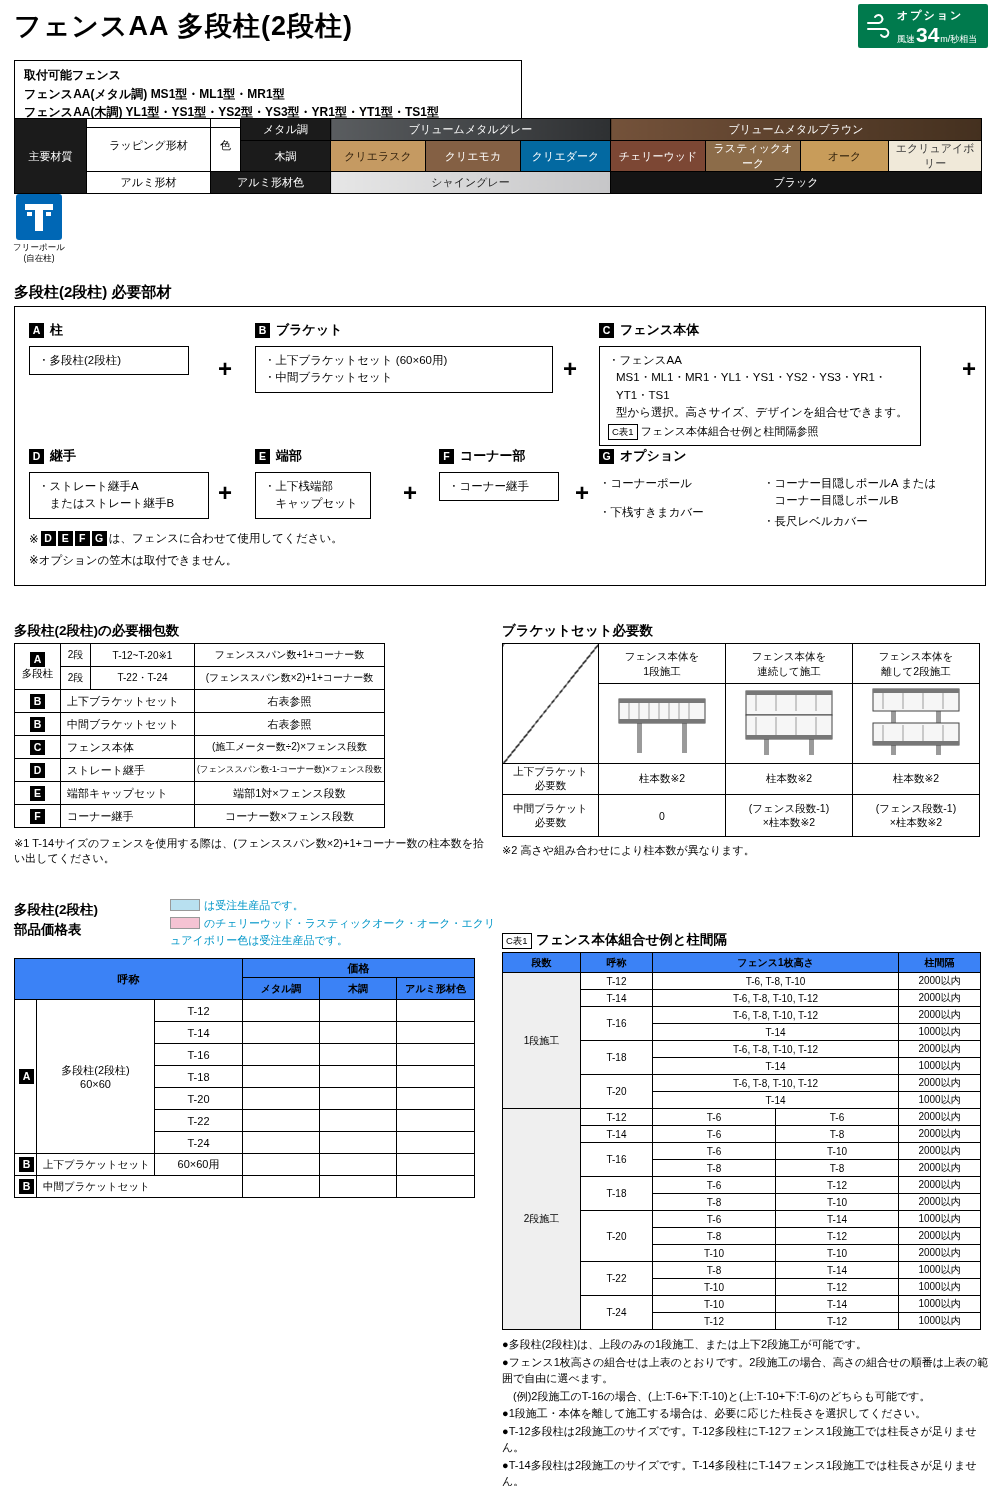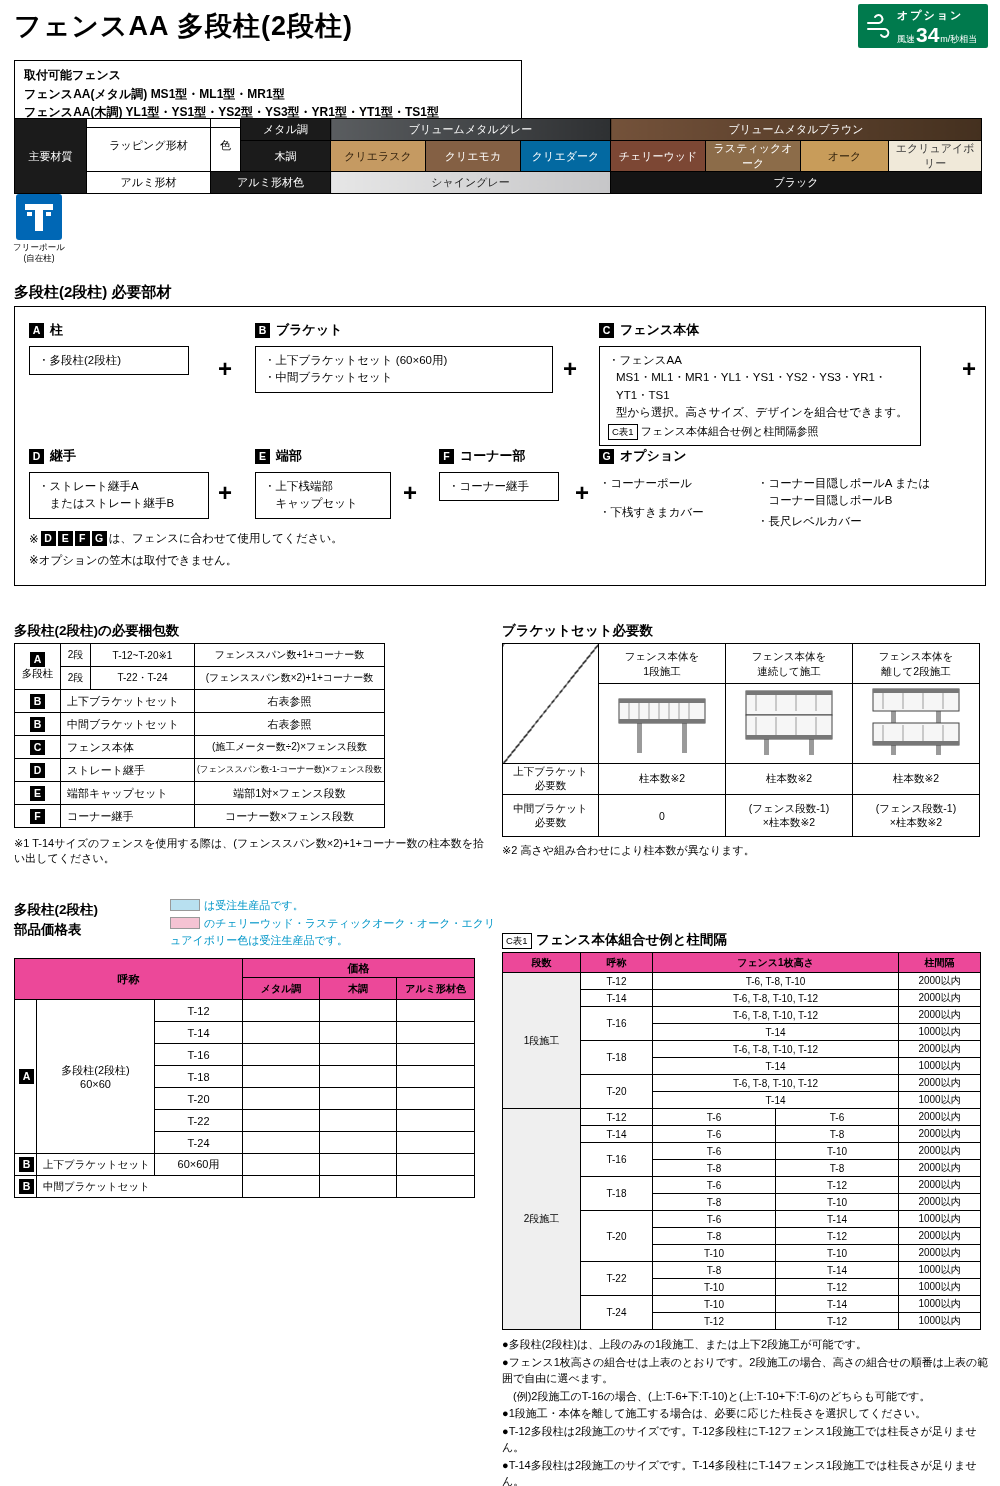--- a/index.html
+++ b/index.html
@@ -43,21 +43,21 @@
 
 .btable td{font-size:10.5px}
 .bhead{height:40px;white-space:pre-line;line-height:1.35}
 .diag{background:linear-gradient(to bottom right,#fff 49.6%,#000 49.6%,#000 50.4%,#fff 50.4%)}
 .blabel{white-space:pre-line;font-size:10.5px}
 .note{font-size:11px}
 
 .leg{font-size:11px;line-height:1.6;width:330px}
 .leg-sw{display:inline-block;width:30px;height:12px;border:1px solid #999;vertical-align:-2px;margin-right:4px}
 .prtable td{height:22px}
-.hd{background:#ec4899;font-weight:bold}
+.hd{background:#3b82f6;font-weight:bold}
 
 .cht td{height:17px;font-size:10px;padding:0 3px}
 .cht .hd{height:20px}
 .cht .dan{background:#efefef}
 
 .fnotes{font-size:11px;line-height:1.5;width:490px}
 .fnotes div{margin-bottom:1px}
 </style>
 </head>
 <body>
@@ -196,21 +196,21 @@
         <div>　またはストレート継手B</div>
       </div>
     </div>
     <div class="abs plus" style="left:203px;top:172px">+</div>
 
     <div class="abs" style="left:240px;top:140px;width:140px">
       <div class="part-head">
         <span class="sq">E</span>
         <span>端部</span>
       </div>
-      <div class="part-items" style="width:136px">
+      <div class="part-items" style="width:116px">
         <div>・上下桟端部</div>
         <div>　キャップセット</div>
       </div>
     </div>
     <div class="abs plus" style="left:388px;top:172px">+</div>
 
     <div class="abs" style="left:424px;top:140px;width:130px">
       <div class="part-head">
         <span class="sq">F</span>
         <span>コーナー部</span>
@@ -219,21 +219,21 @@
         <div>・コーナー継手</div>
       </div>
     </div>
     <div class="abs plus" style="left:560px;top:172px">+</div>
 
     <div class="abs" style="left:584px;top:140px;width:380px">
       <div class="part-head">
         <span class="sq">G</span>
         <span>オプション</span>
       </div>
-      <div style="display:flex;gap:8px;margin-top:10px;font-size:11.5px;line-height:1.5">
+      <div style="display:flex;gap:14px;margin-top:10px;font-size:11.5px;line-height:1.5">
         <div style="width:150px">
           <div>・コーナーポール</div>
           <div style="margin-top:12px">・下桟すきまカバー</div>
         </div>
         <div style="width:210px">
           <div class="pre">・コーナー目隠しポールA または
 　コーナー目隠しポールB</div>
           <div style="margin-top:3px">・長尺レベルカバー</div>
         </div>
       </div>

